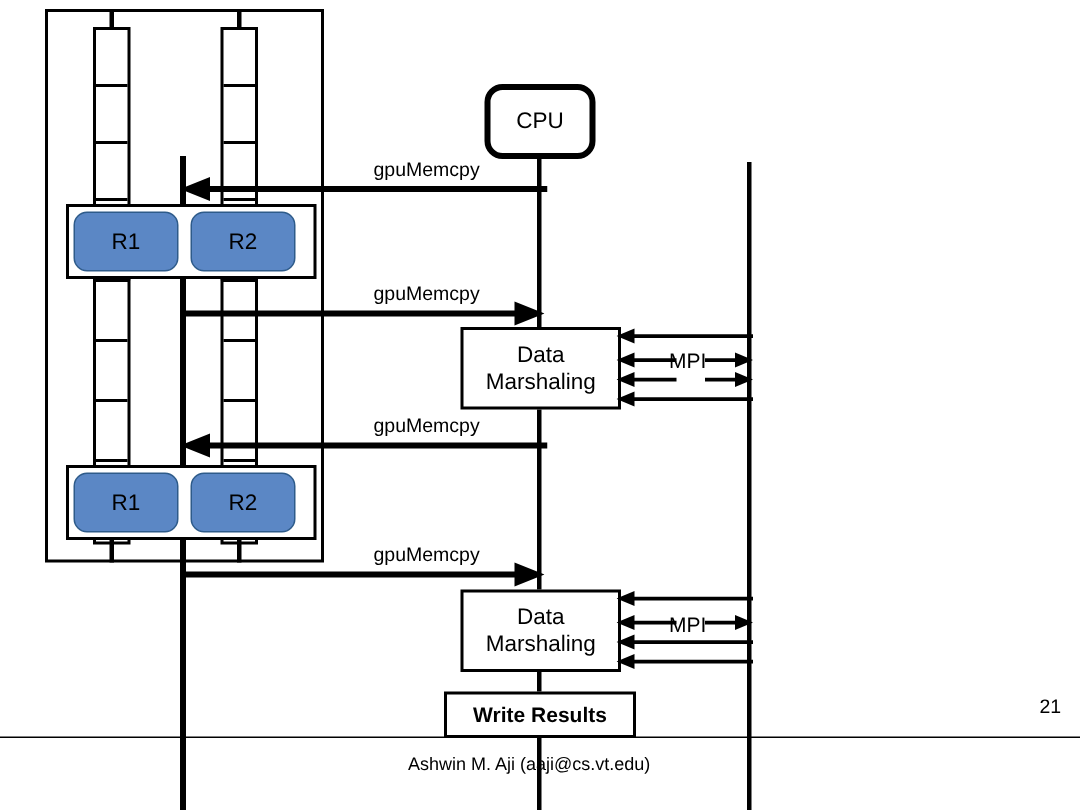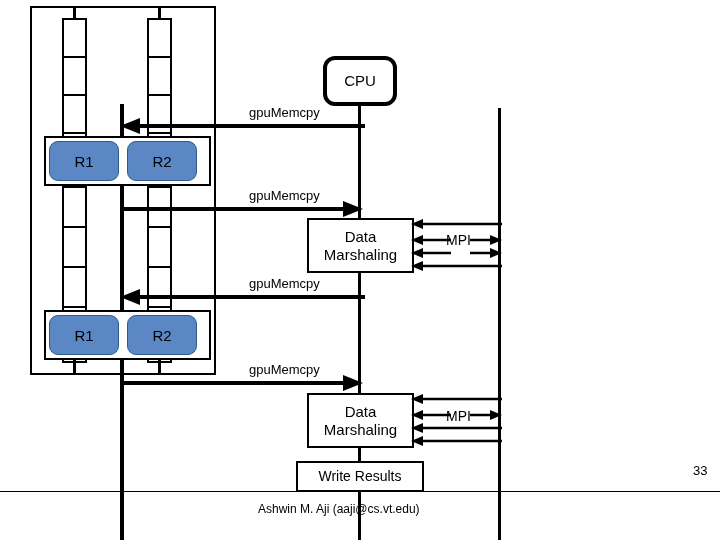--- a/index.html
+++ b/index.html
@@ -232,21 +232,21 @@
   <div class="procbox" style="left:307px; top:218px; width:107px; height:55px;">
     <span style="white-space:pre-line">Data
 Marshaling</span>
   </div>
 
   <div class="procbox" style="left:307px; top:393px; width:107px; height:55px;">
     <span style="white-space:pre-line">Data
 Marshaling</span>
   </div>
 
-  <div class="procbox" style="left:296px; top:461px; width:128px; height:31px; font-size:14px;">
+  <div class="procbox" style="left:296px; top:461px; width:128px; height:31px; font-size:14px;font-weight:bold;">
     <span>Write Results</span>
   </div>
 
   <div class="arrow" style="left:411px; top:217px;">
     <svg width="91" height="14" viewBox="0 0 91 14">
       <line x1="9" y1="7" x2="91" y2="7" stroke="#000" stroke-width="2.5"></line>
       <polygon points="0,7 12,2 12,12" fill="#000"></polygon>
     </svg>
   </div>
   <div class="arrow" style="left:411px; top:233px;">
@@ -308,17 +308,17 @@
   <div class="arrow" style="left:411px; top:434px;">
     <svg width="91" height="14" viewBox="0 0 91 14">
       <line x1="9" y1="7" x2="91" y2="7" stroke="#000" stroke-width="2.5"></line>
       <polygon points="0,7 12,2 12,12" fill="#000"></polygon>
     </svg>
   </div>
   <div class="lbl lbl-mpi" style="left:446px; top:408px;">MPI</div>
 
   <div class="hline" style="left:0px; top:491px; width:720px; height:1px;"></div>
 
-  <div class="footer-text" style="left:258px; top:502px;">Ashwin M. Aji (aaji@cs.vt.edu)</div>
-
-  <div class="pagenum" style="left:693px; top:463px;">33</div>
+  <div class="footer-text" style="left:272px; top:502px;">Ashwin M. Aji (aaji@cs.vt.edu)</div>
+
+  <div class="pagenum" style="left:693px; top:463px;">21</div>
 
 </div>
 
 </body></html>

